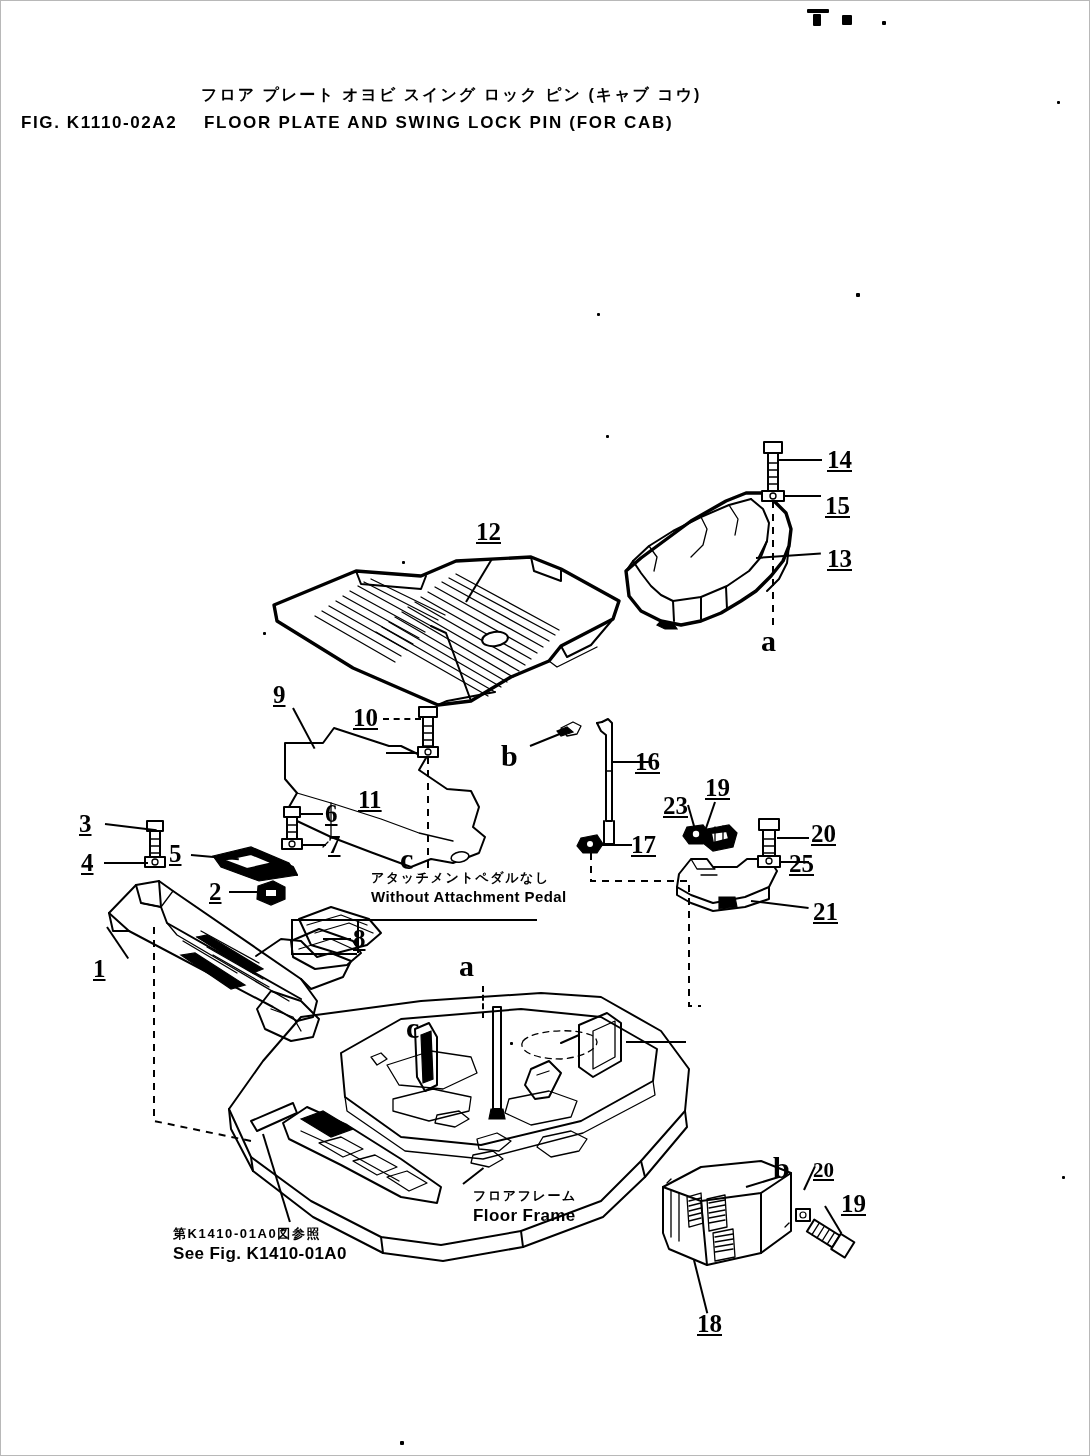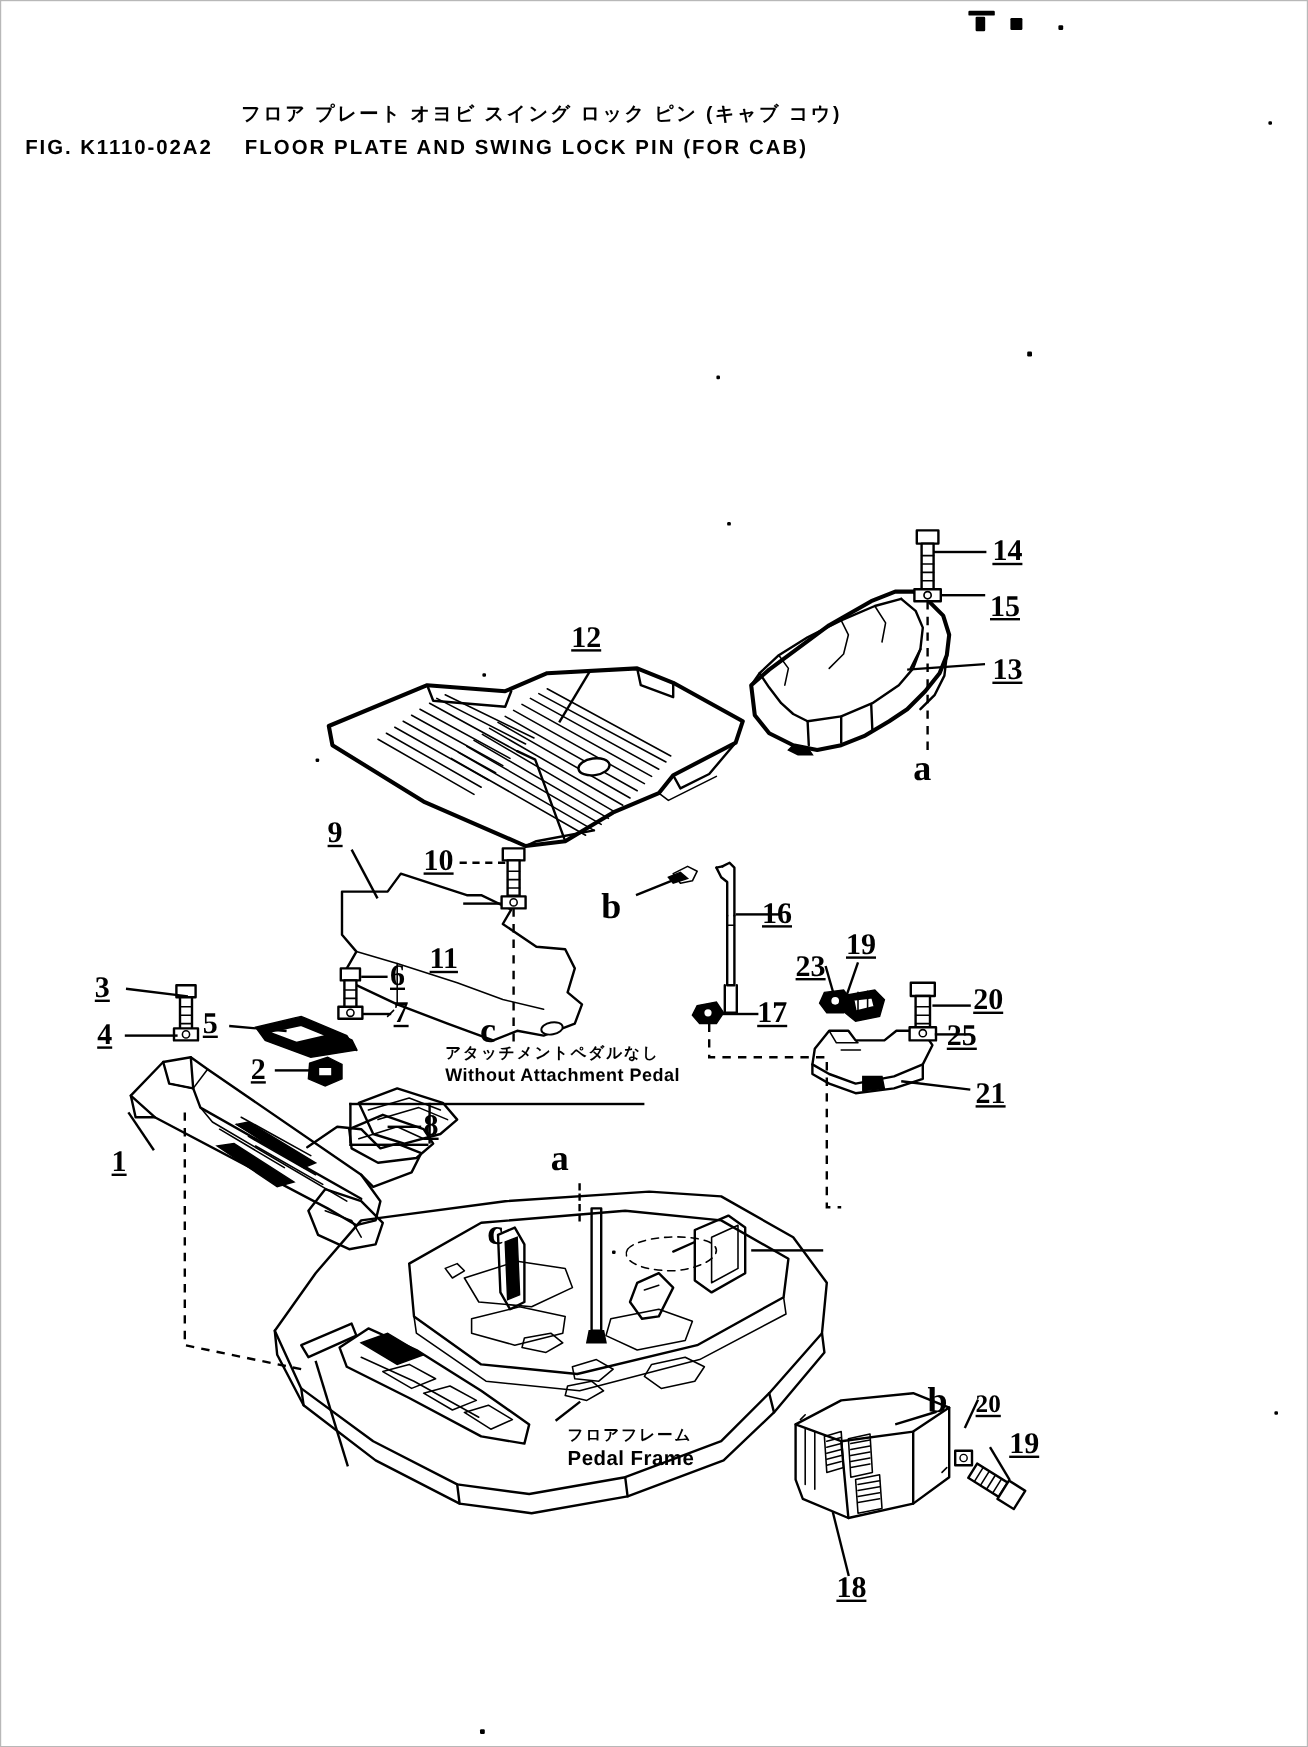--- a/index.html
+++ b/index.html
@@ -501,19 +501,23 @@
   <div class="mark" style="left:405px;top:1012px;">c</div>
 
   <div class="dashv" style="left:481px;top:985px;height:32px;"></div>
 
   <div class="note" style="left:322px;top:868px;margin-left:48px;">
     <span class="jp">アタッチメントペダルなし</span>
     <span class="en">Without Attachment Pedal</span>
   </div>
 
 
+  <div class="note big" style="left:172px;top:1224px;">
+    <span class="jp">第K1410-01A0図参照</span>
+    <span class="en">See Fig. K1410-01A0</span>
+  </div>
 
   <div class="note big" style="left:472px;top:1186px;">
     <span class="jp">フロアフレーム</span>
-    <span class="en">Pedal Frame</span>
+    <span class="en">Floor Frame</span>
   </div>
 
 </div>
 
 </body></html>

